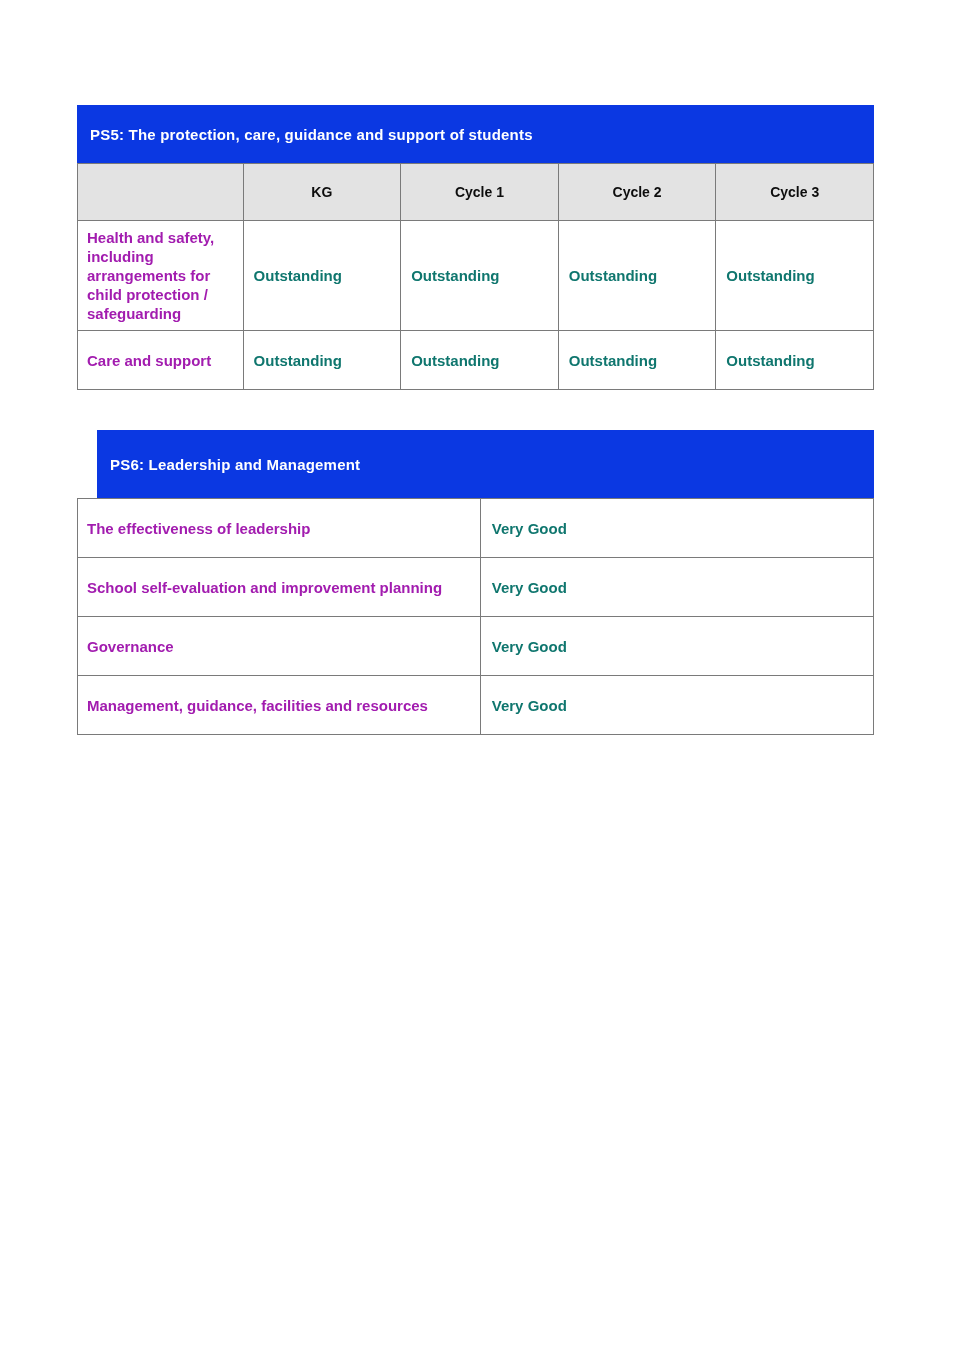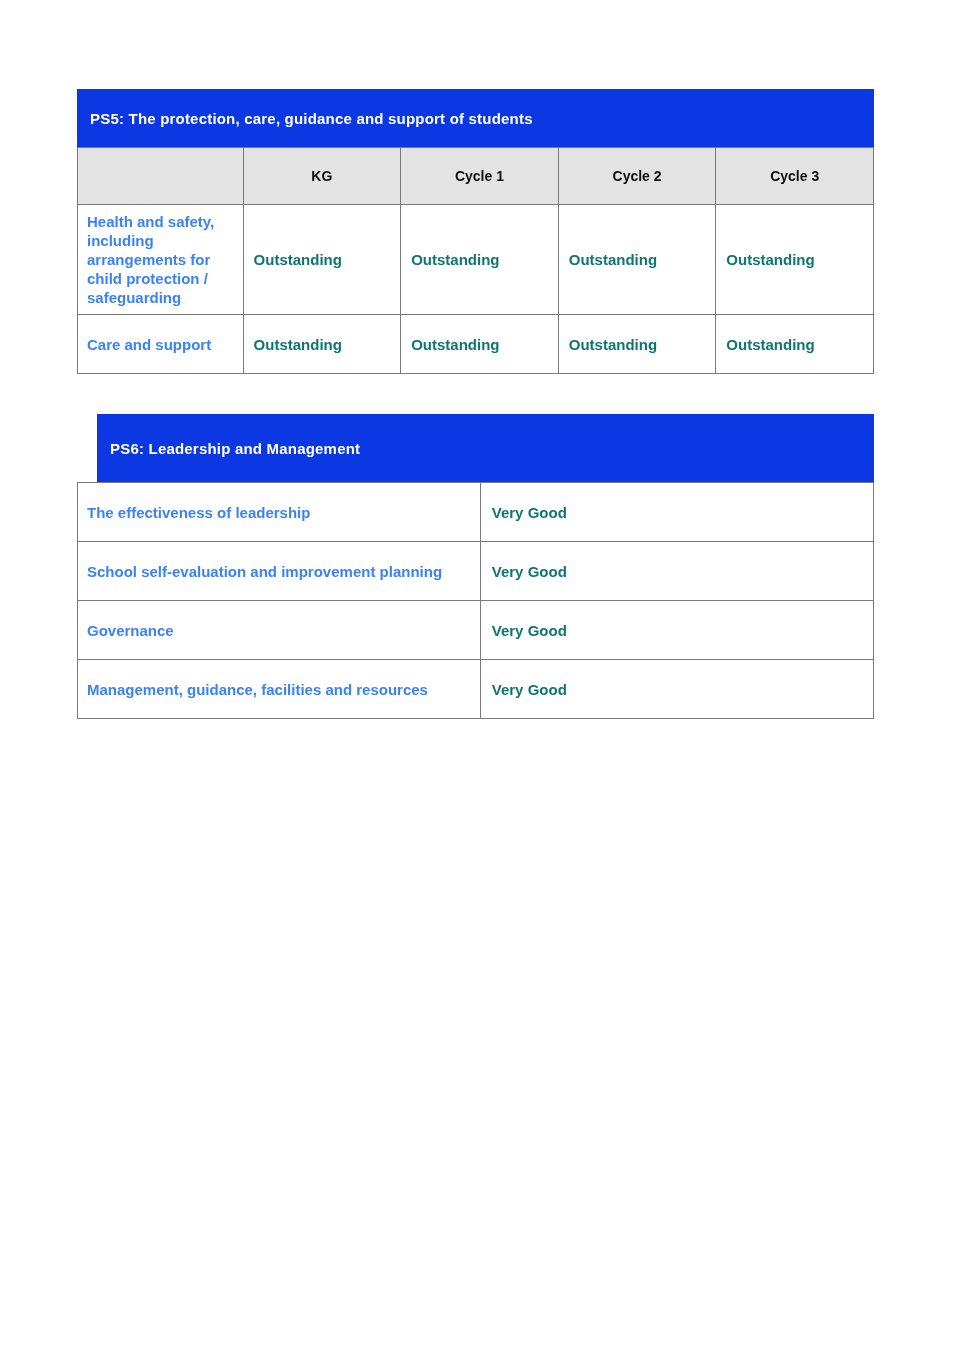--- a/index.html
+++ b/index.html
@@ -10,21 +10,21 @@
   .page {
     position: relative;
     width: 954px;
     height: 1346px;
     background: #ffffff;
     overflow: hidden;
   }
   .content {
     position: absolute;
     left: 77px;
-    top: 89px;
+    top: 105px;
     width: 797px;
   }
   .title-band {
     background: #0b38e2;
     color: #ffffff;
     font-weight: bold;
     font-size: 15px;
     display: flex;
     align-items: center;
     padding-left: 13px;
@@ -47,21 +47,21 @@
   .t1 thead th {
     background: #e3e3e3;
     height: 57px;
     text-align: center;
     font-size: 14px;
     color: #0d0d0d;
   }
   .t1 .col-label { width: 20.8%; }
   .t1 .col-val   { width: 19.8%; }
   td.cell-label {
-    color: #3b82f6;
+    color: #a21caf;
     padding: 7px 6px 7px 9px;
     line-height: 19px;
     text-align: left;
   }
   td.cell-value {
     color: #0f766e;
     padding-left: 10px;
     text-align: left;
   }
   .t1 tr.row-tall td { height: 107px; }

